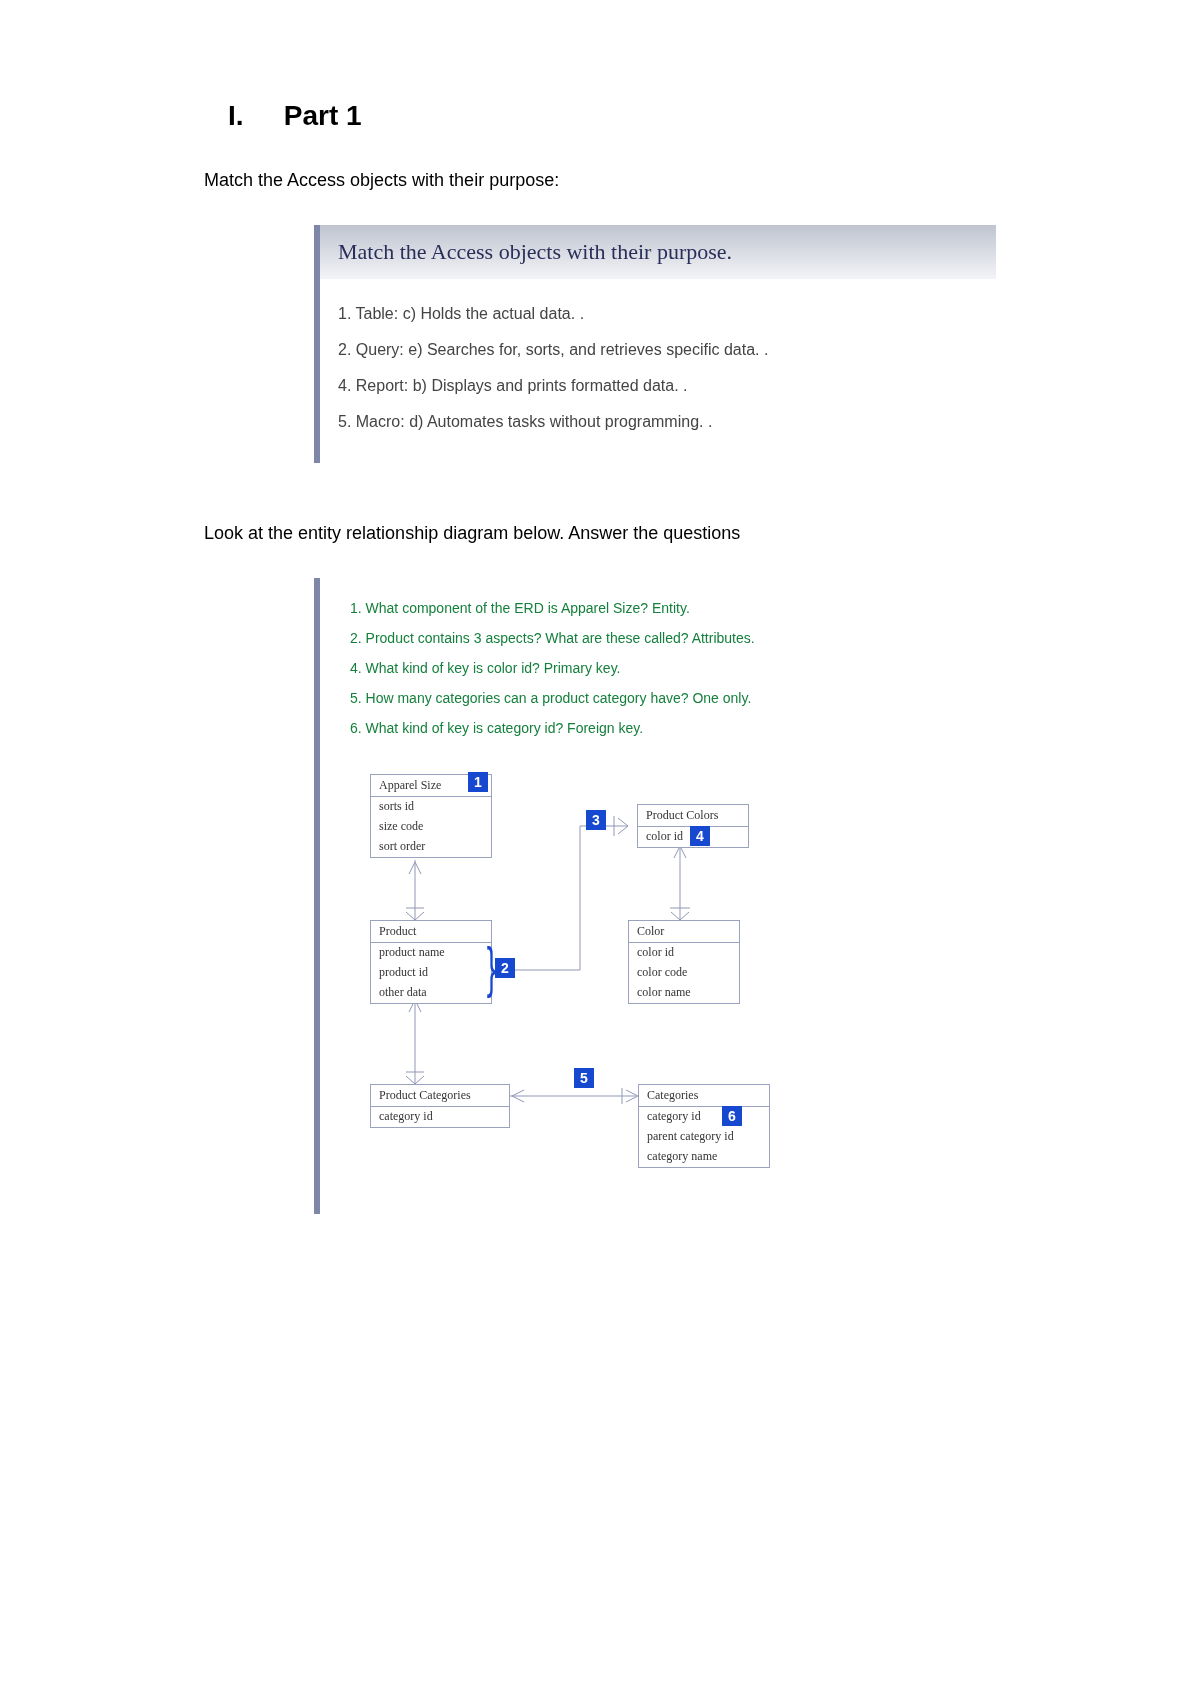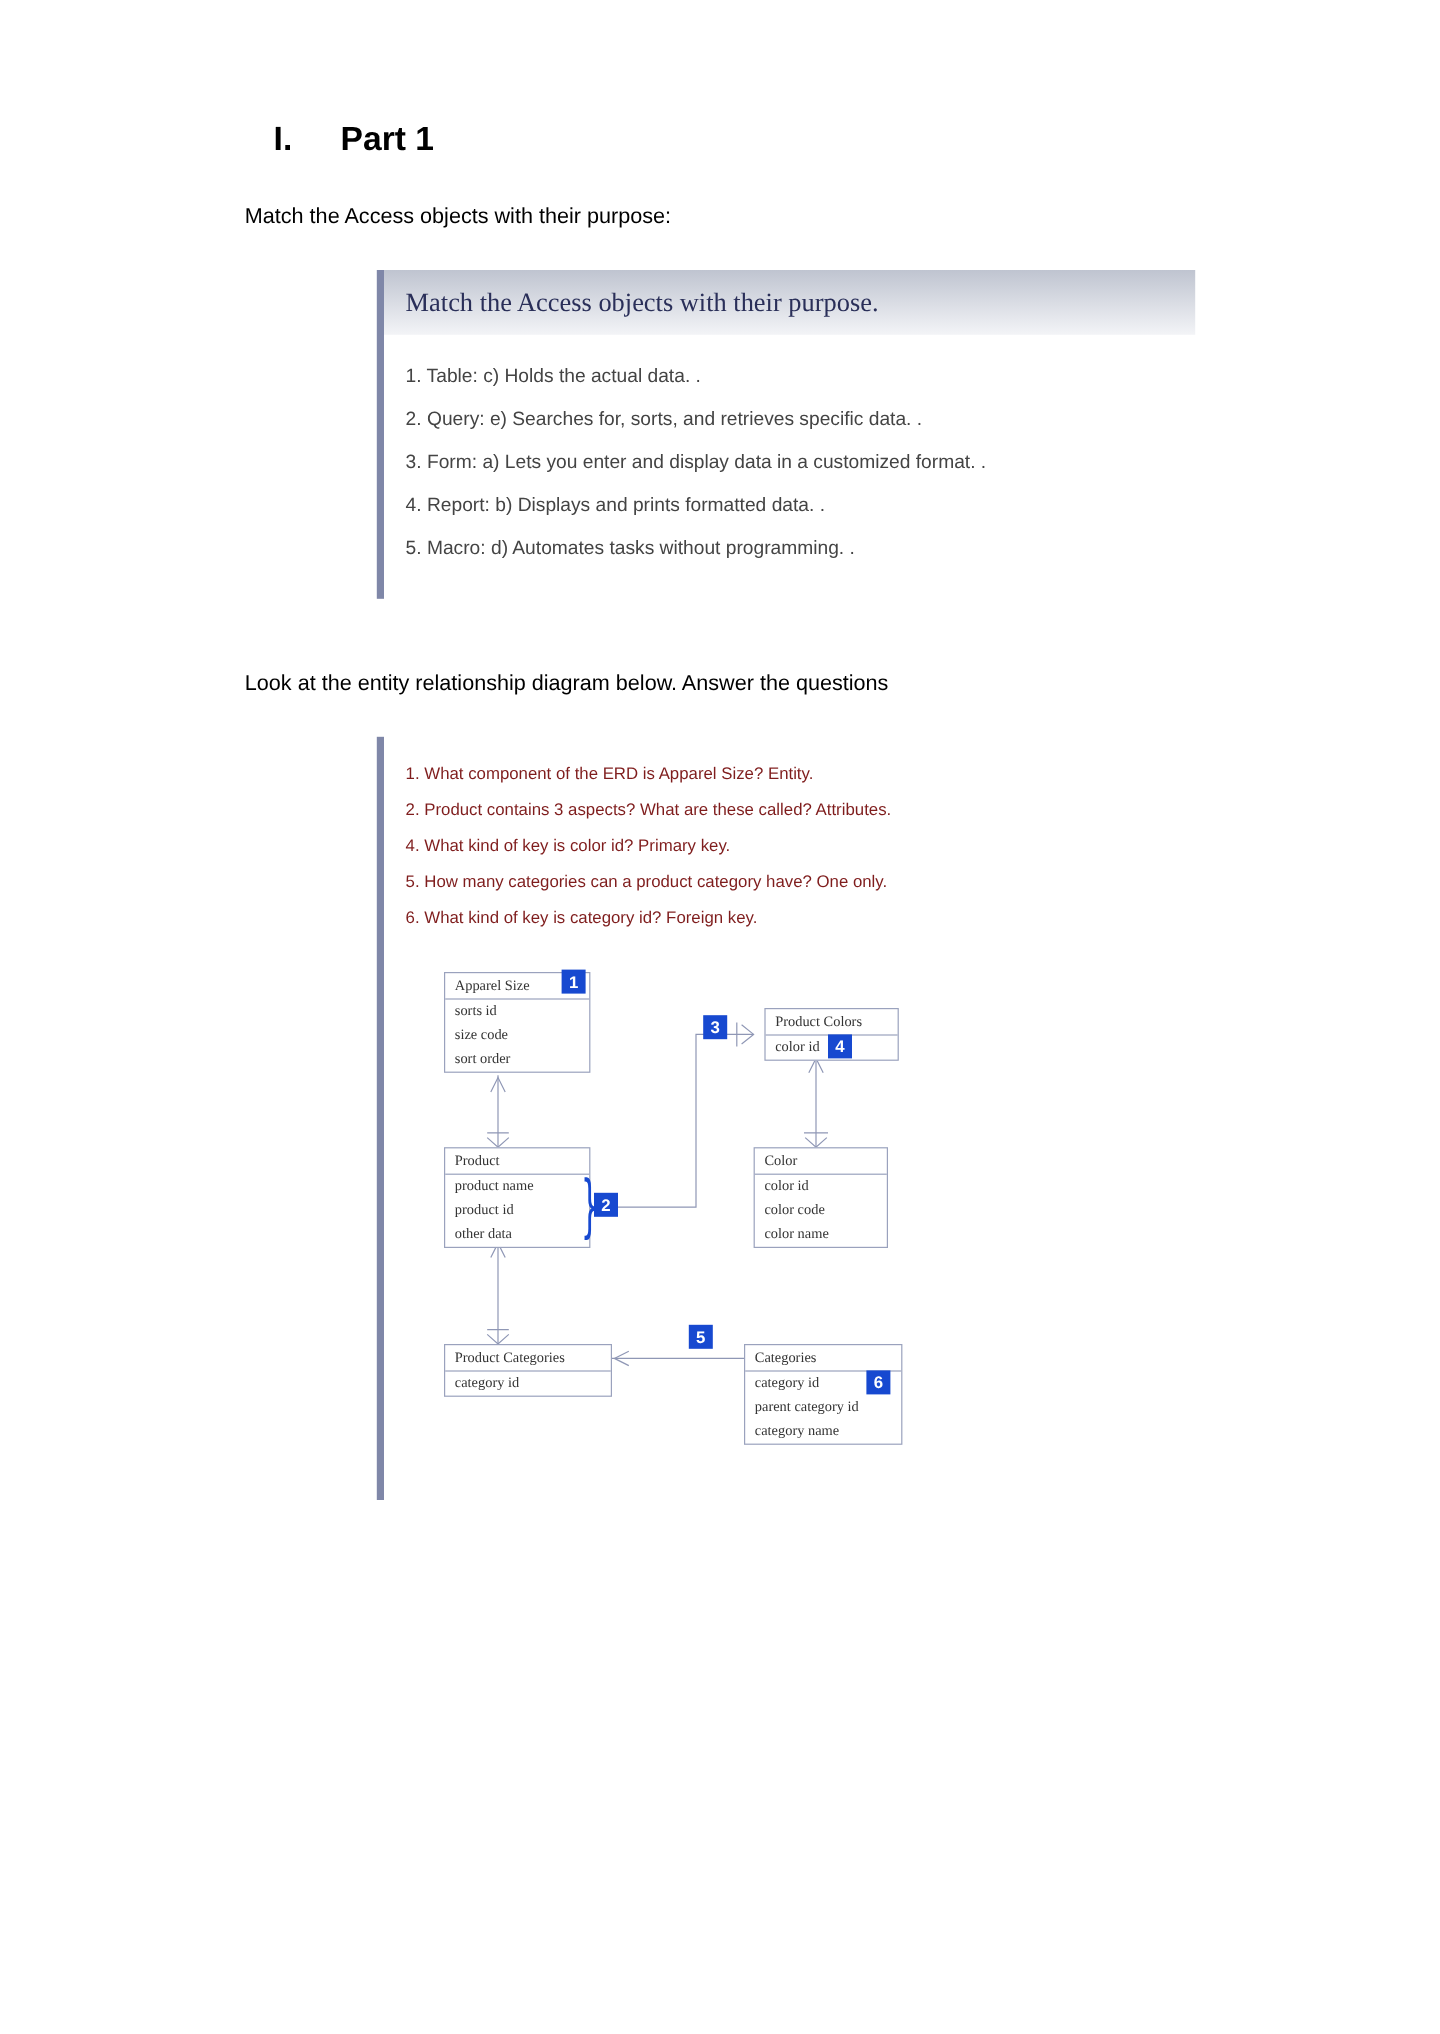--- a/index.html
+++ b/index.html
@@ -4,21 +4,21 @@
 <style>
   html,body{margin:0;padding:0;background:#fff;font-family:Arial,Helvetica,sans-serif;color:#000}
   .page{width:1012px;min-height:1695px;margin:0 auto;background:#fff;position:relative;padding:100px 110px 120px 110px;box-sizing:border-box}
   .h1{font-size:28px;font-weight:bold;margin:0 0 38px 0;padding-left:24px}
   .h1 .num{display:inline-block;width:48px}
   .subhead{font-size:18px;font-weight:normal;margin:0 0 34px 0}
   .card{border-left:6px solid #7f87a8;margin:0 0 60px 110px;max-width:710px}
   .card-head{background:linear-gradient(#bfc4d0,#f3f4f7);padding:14px 18px;font-family:Georgia,'Times New Roman',serif;color:#2a2f59;font-size:22px}
   .card-body{padding:8px 18px 14px 18px}
   .card-body .li{font-size:16px;color:#444;margin:18px 0}
-  .card2 .card-body .li{font-size:14px;margin:14px 0;color:#7f1d1d}
+  .card2 .card-body .li{font-size:14px;margin:14px 12px;color:#15803d}
   .erd-wrap{padding:10px 18px 0 40px}
   .erd{position:relative;width:560px;height:440px;font-family:Georgia,'Times New Roman',serif;font-size:12px;color:#333}
   .ent{position:absolute;background:#fff;border:1px solid #9aa2bd}
   .ent .ehd{padding:3px 8px;border-bottom:1px solid #9aa2bd;white-space:nowrap}
   .ent .erow{padding:2px 8px;border-bottom:1px solid transparent;white-space:nowrap}
   .badge{position:absolute;background:#1749d0;color:#fff;font-family:Arial,sans-serif;font-weight:bold;font-size:14px;width:20px;height:20px;line-height:20px;text-align:center}
   svg.lines{position:absolute;left:0;top:0;width:560px;height:440px;pointer-events:none}
   svg.lines line,svg.lines path{stroke:#8f97b5;stroke-width:1;fill:none}
   .brace{position:absolute;color:#1749d0;font-size:56px;font-family:Arial;line-height:0.9;transform:scaleX(0.5)}
 </style>
@@ -32,21 +32,20 @@
     <span>Part 1</span>
   </h1>
 
   <div class="subhead">Match the Access objects with their purpose:</div>
 
   <div class="card">
     <div class="card-head">Match the Access objects with their purpose.</div>
     <div class="card-body">
       <div class="li">1. Table: c) Holds the actual data. .</div>
       <div class="li">2. Query: e) Searches for, sorts, and retrieves specific data. .</div>
-      <div class="li">3. Form: a) Lets you enter and display data in a customized format. .</div>
       <div class="li">4. Report: b) Displays and prints formatted data. .</div>
       <div class="li">5. Macro: d) Automates tasks without programming. .</div>
     </div>
   </div>
 
   <div class="subhead">Look at the entity relationship diagram below. Answer the questions</div>
 
   <div class="card card2">
     <div class="card-body">
       <div class="li">1. What component of the ERD is Apparel Size? Entity.</div>
@@ -112,21 +111,21 @@
           <div class="erow">color code</div>
           <div class="erow">color name</div>
         </div>
 
         <div class="ent" style="left:10px;top:310px;width:138px">
           <div class="ehd">Product Categories</div>
           <div class="erow">category id</div>
         </div>
         <div class="badge" style="left:214px;top:294px">5</div>
 
-        <div class="ent" style="left:260px;top:310px;width:130px">
+        <div class="ent" style="left:278px;top:310px;width:130px">
           <div class="ehd">Categories</div>
           <div class="erow">category id</div>
           <div class="erow">parent category id</div>
           <div class="erow">category name</div>
         </div>
         <div class="badge" style="left:362px;top:332px">6</div>
 
       </div>
     </div>
   </div>

